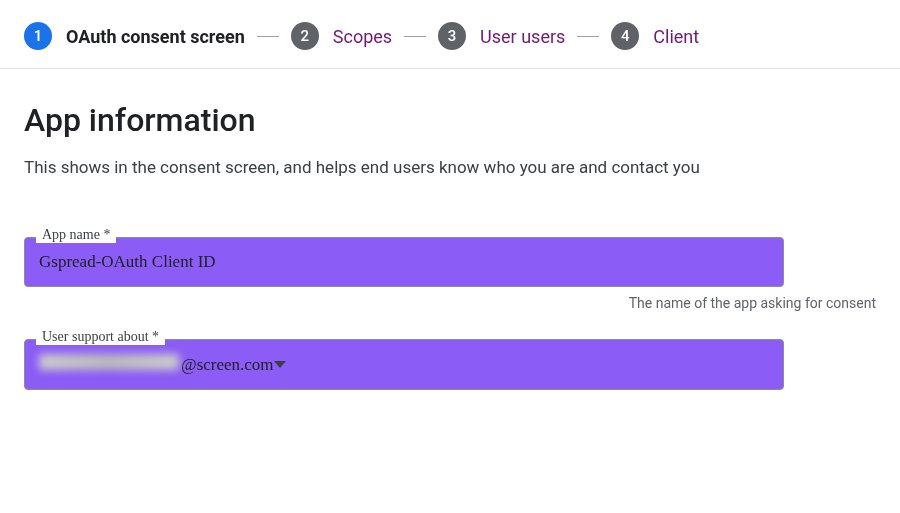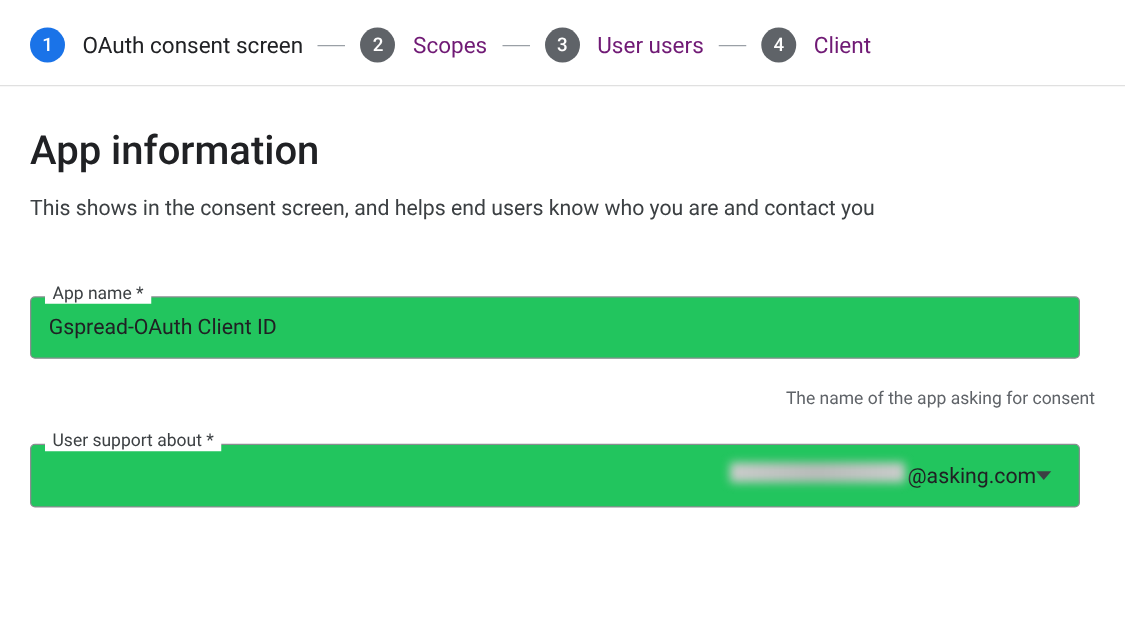--- a/index.html
+++ b/index.html
@@ -45,21 +45,21 @@
     }
     .step-num.inactive {
       background: #5f6368;
     }
     .step-label {
       font-size: 18px;
       color: #701a75;
       white-space: nowrap;
     }
     .step-label.active {
-      font-weight: 400;
+      font-weight: 700;
       color: #202124;
     }
     .connector {
       width: 22px;
       height: 1px;
       background: #9aa0a6;
       flex-shrink: 0;
     }
     .content {
       padding: 32px 24px 0 24px;
@@ -72,43 +72,44 @@
     }
     .section-desc {
       font-size: 17px;
       color: #3c4043;
       line-height: 1.5;
       max-width: 760px;
       margin-bottom: 56px;
     }
     .field {
       position: relative;
-      margin-bottom: 24px;
-      width: 840px;
+      margin-bottom: 8px;
+      width: 760px;
+      font-family: Liberation Serif, serif;
     }
     .field-label {
       position: absolute;
       top: -10px;
       left: 12px;
       background: #fff;
       padding: 0 6px;
       font-size: 14px;
       color: #3c4043;
       z-index: 2;
     }
     .field-box {
       border: 1px solid #8a8d91;
       border-radius: 4px;
       padding: 14px 14px;
       font-size: 17px;
       color: #202124;
       display: flex;
       align-items: center;
-      justify-content: flex-end;
-      background: #22c55e;
+      justify-content: flex-start;
+      background: #8b5cf6;
     }
     .field-input {
       border: none;
       outline: none;
       font-size: 17px;
       color: #202124;
       font-family: inherit;
       width: 100%;
       background: transparent;
     }
@@ -176,18 +177,18 @@
       <input class="field-input" type="text" value="Gspread-OAuth Client ID" style="">
     </div>
   </div>
   <div class="field-helper">The name of the app asking for consent</div>
 
   <div class="field">
     <div class="field-label">User support about *</div>
     <div class="field-box">
       <div class="email-value">
         <span class="redacted"></span>
-        <span>@asking.com</span>
+        <span>@screen.com</span>
       </div>
       <div class="dropdown-arrow"></div>
     </div>
   </div>
 </div>
 
 </body></html>

